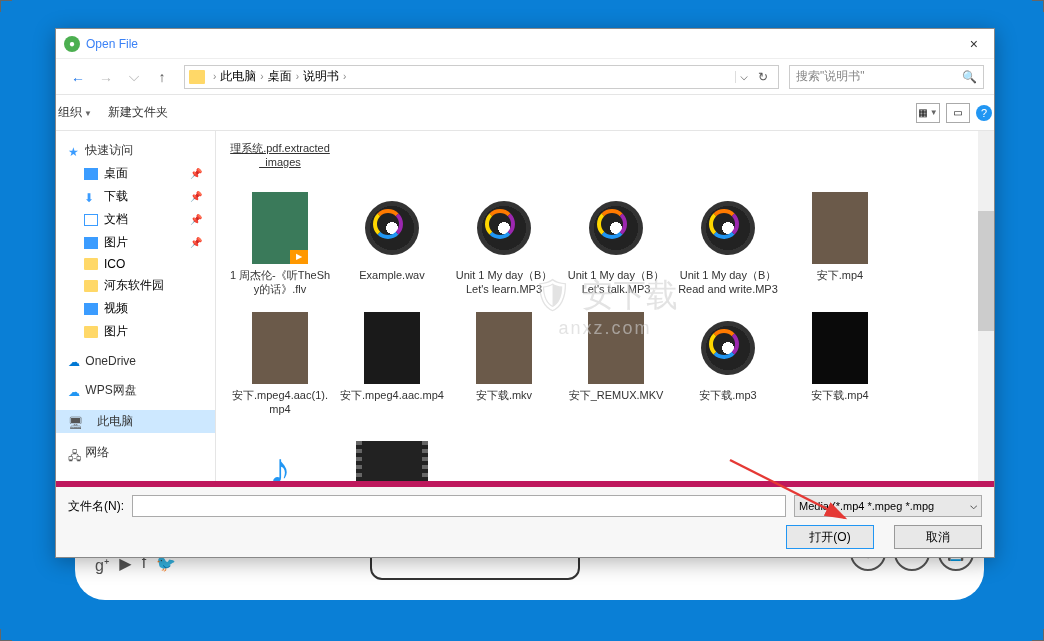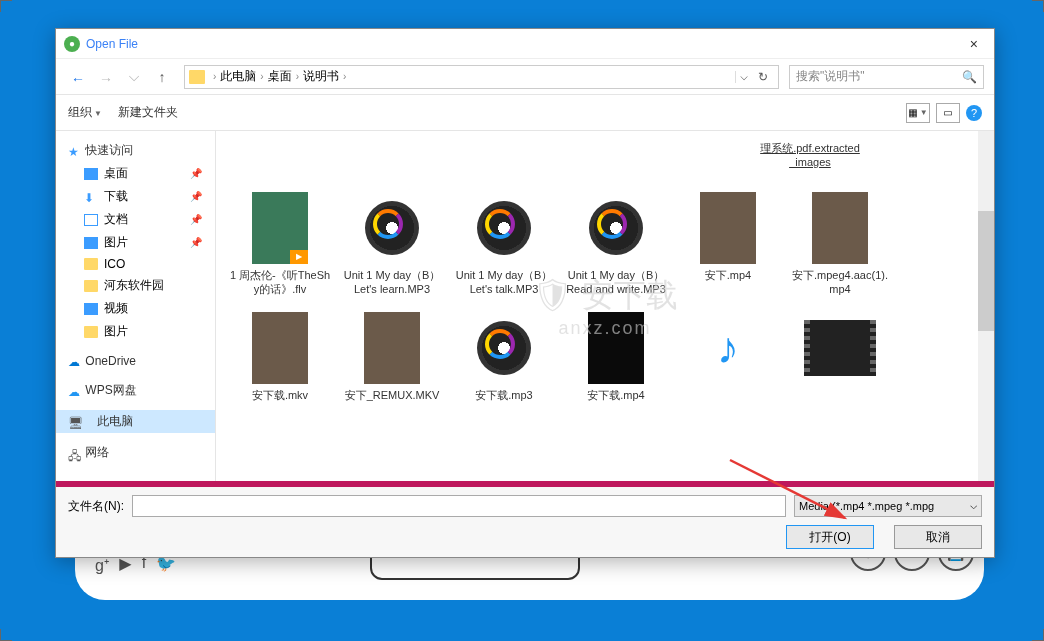--- a/index.html
+++ b/index.html
@@ -27,21 +27,21 @@
 .nav-arrow.disabled { color: #bbb; }
 .nav-up { color: #555; }
 .addr-bar { flex: 1; display: flex; align-items: center; border: 1px solid #ccc; height: 24px; padding: 0 4px; font-size: 12px; margin: 0 6px; }
 .folder-icon { width: 16px; height: 14px; background: #ffd868; border-radius: 1px; margin-right: 4px; }
 .addr-sep { color: #888; margin: 0 4px; font-size: 10px; }
 .addr-drop { margin-left: auto; color: #555; font-size: 10px; padding: 0 4px; border-left: 1px solid #ddd; }
 .refresh-btn { padding: 0 6px; color: #555; font-size: 12px; }
 .search-box { width: 195px; border: 1px solid #ccc; height: 24px; display: flex; align-items: center; padding: 0 6px; font-size: 12px; color: #888; }
 .search-icon { margin-left: auto; color: #888; font-size: 12px; }
 
-.toolbar { height: 36px; display: flex; align-items: center; padding: 0 12px; gap: 16px; font-size: 12px; border-bottom: 1px solid #e5e5e5; }
+.toolbar { height: 36px; display: flex; align-items: center; padding: 0 2px; gap: 16px; font-size: 12px; border-bottom: 1px solid #e5e5e5; }
 .tb-item { color: #333; cursor: pointer; }
 .tb-drop { font-size: 8px; margin-left: 2px; color: #666; }
 .tb-right { margin-left: auto; display: flex; gap: 6px; align-items: center; }
 .view-btn { width: 24px; height: 20px; border: 1px solid #aaa; display: flex; align-items: center; justify-content: center; font-size: 10px; }
 .help-btn { width: 16px; height: 16px; background: #2196f3; border-radius: 50%; color: #fff; font-size: 11px; display: flex; align-items: center; justify-content: center; }
 
 .body-area { flex: 1; display: flex; overflow: hidden; }
 .sidebar { width: 160px; border-right: 1px solid #e5e5e5; padding: 8px 0; font-size: 12px; overflow: hidden; }
 .side-group { margin-bottom: 8px; }
 .side-header { display: flex; align-items: center; padding: 3px 12px; color: #333; }
@@ -206,40 +206,48 @@
       </div>
       <div class="side-group">
         <div class="side-header side-item selected" style="padding-left:12px"><span class="sicon pc">🖥</span>&nbsp;<span>此电脑</span></div>
       </div>
       <div class="side-group">
         <div class="side-header"><span class="sicon net">🖧</span>&nbsp;<span>网络</span></div>
       </div>
     </div>
 
     <div class="file-grid">
-      <div style="width:100%; display:flex; justify-content:flex-end;">
+      <div style="width:100%; display:flex; ">
         <div class="file-item" style="width:108px; margin-right:120px;">
           <div class="file-label top-link">理系统.pdf.extracted_images</div>
         </div>
       </div>
 
       <div class="file-item">
         <div class="file-thumb">
             <div class="thumb-video" style="background:#3a7a5a;">
               <div class="play-badge">▶</div>
             </div>
           </div>
         <div class="file-label">1 周杰伦-《听TheShy的话》.flv</div>
       </div>
       <div class="file-item">
         <div class="file-thumb thumb-audio">
             <div class="disc">
               <div class="disc-ring"></div>
             </div>
           </div>
+        <div class="file-label">Example.wav</div>
+      </div>
+      <div class="file-item">
+        <div class="file-thumb thumb-audio">
+            <div class="disc">
+              <div class="disc-ring"></div>
+            </div>
+          </div>
         <div class="file-label">Unit 1 My day（B） Let's learn.MP3</div>
       </div>
       <div class="file-item">
         <div class="file-thumb thumb-audio">
             <div class="disc">
               <div class="disc-ring"></div>
             </div>
           </div>
         <div class="file-label">Unit 1 My day（B） Let's talk.MP3</div>
       </div>
@@ -257,20 +265,26 @@
           </div>
         <div class="file-label">安下.mp4</div>
       </div>
       <div class="file-item">
         <div class="file-thumb">
             <div class="thumb-video" style="background:#6b5a4a;"></div>
           </div>
         <div class="file-label">安下.mpeg4.aac(1).mp4</div>
       </div>
 
+      <div class="file-item">
+        <div class="file-thumb">
+            <div class="thumb-video" style="background:#1a1a1a;"></div>
+          </div>
+        <div class="file-label">安下.mpeg4.aac.mp4</div>
+      </div>
       <div class="file-item">
         <div class="file-thumb">
             <div class="thumb-video" style="background:#6b5a4a;"></div>
           </div>
         <div class="file-label">安下载.mkv</div>
       </div>
       <div class="file-item">
         <div class="file-thumb">
             <div class="thumb-video" style="background:#6b5a4a;"></div>
           </div>

